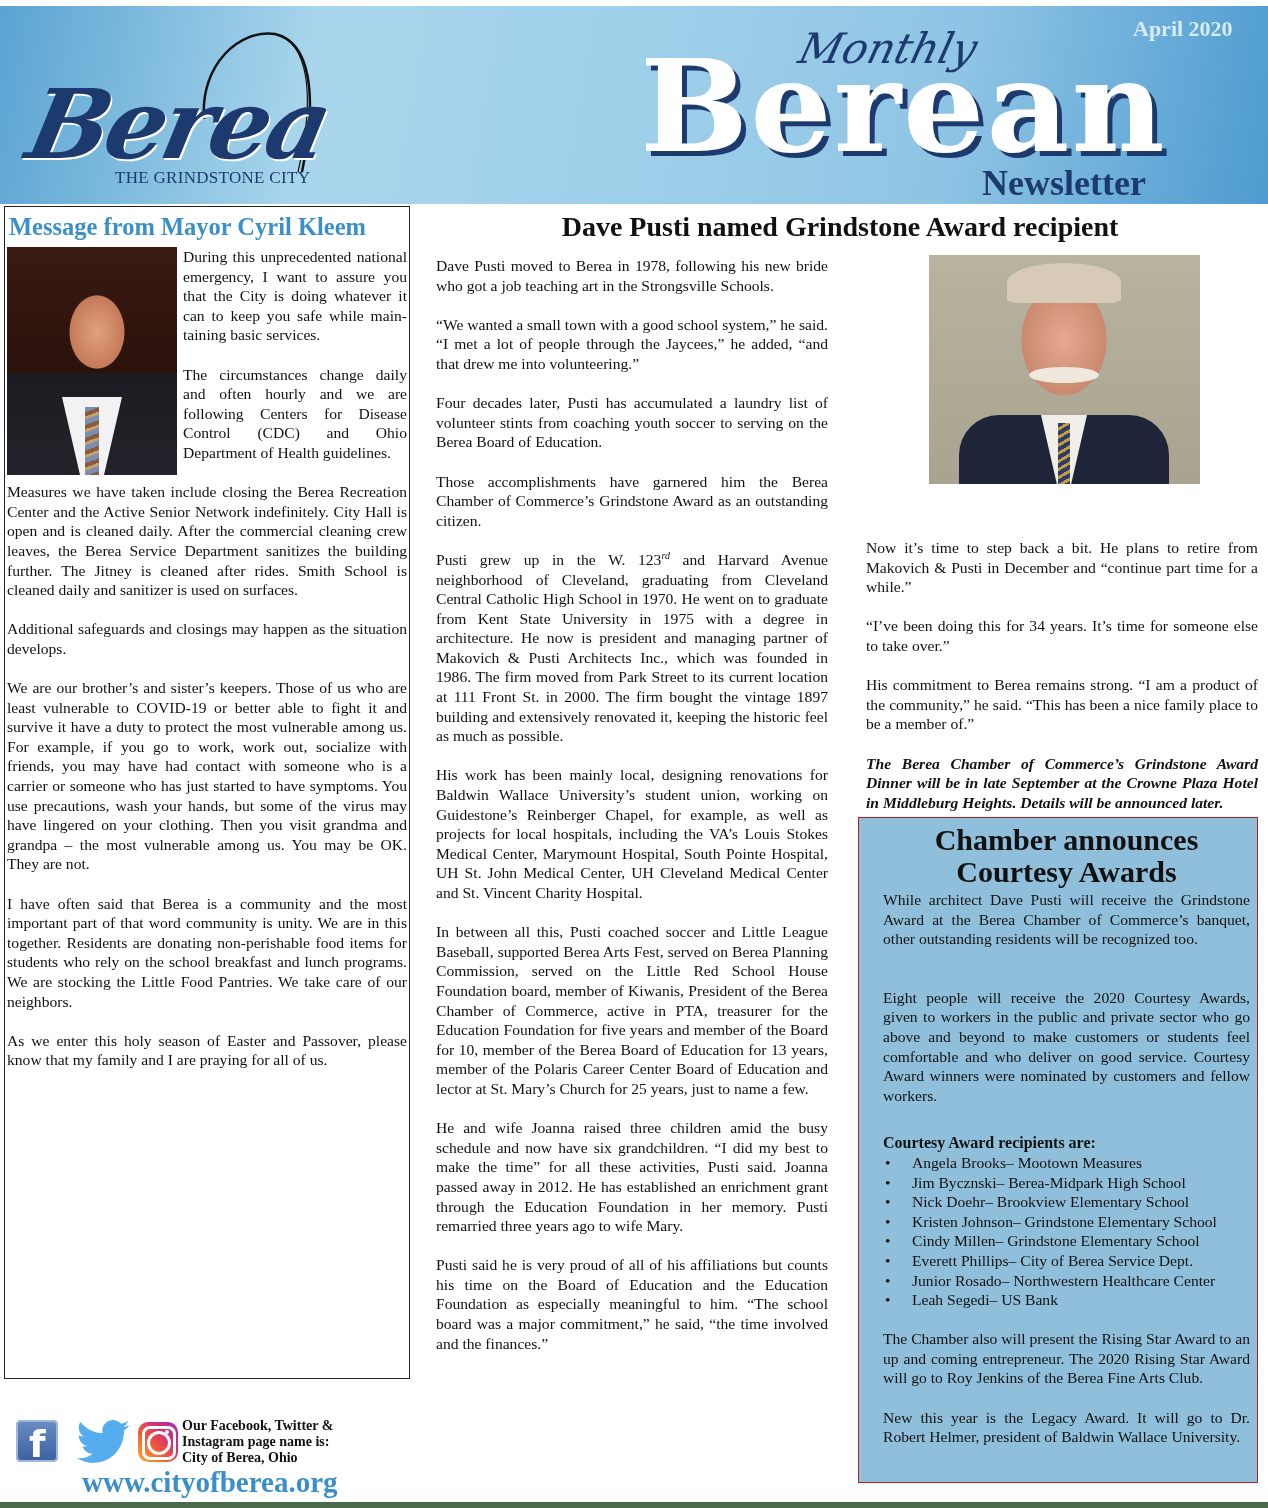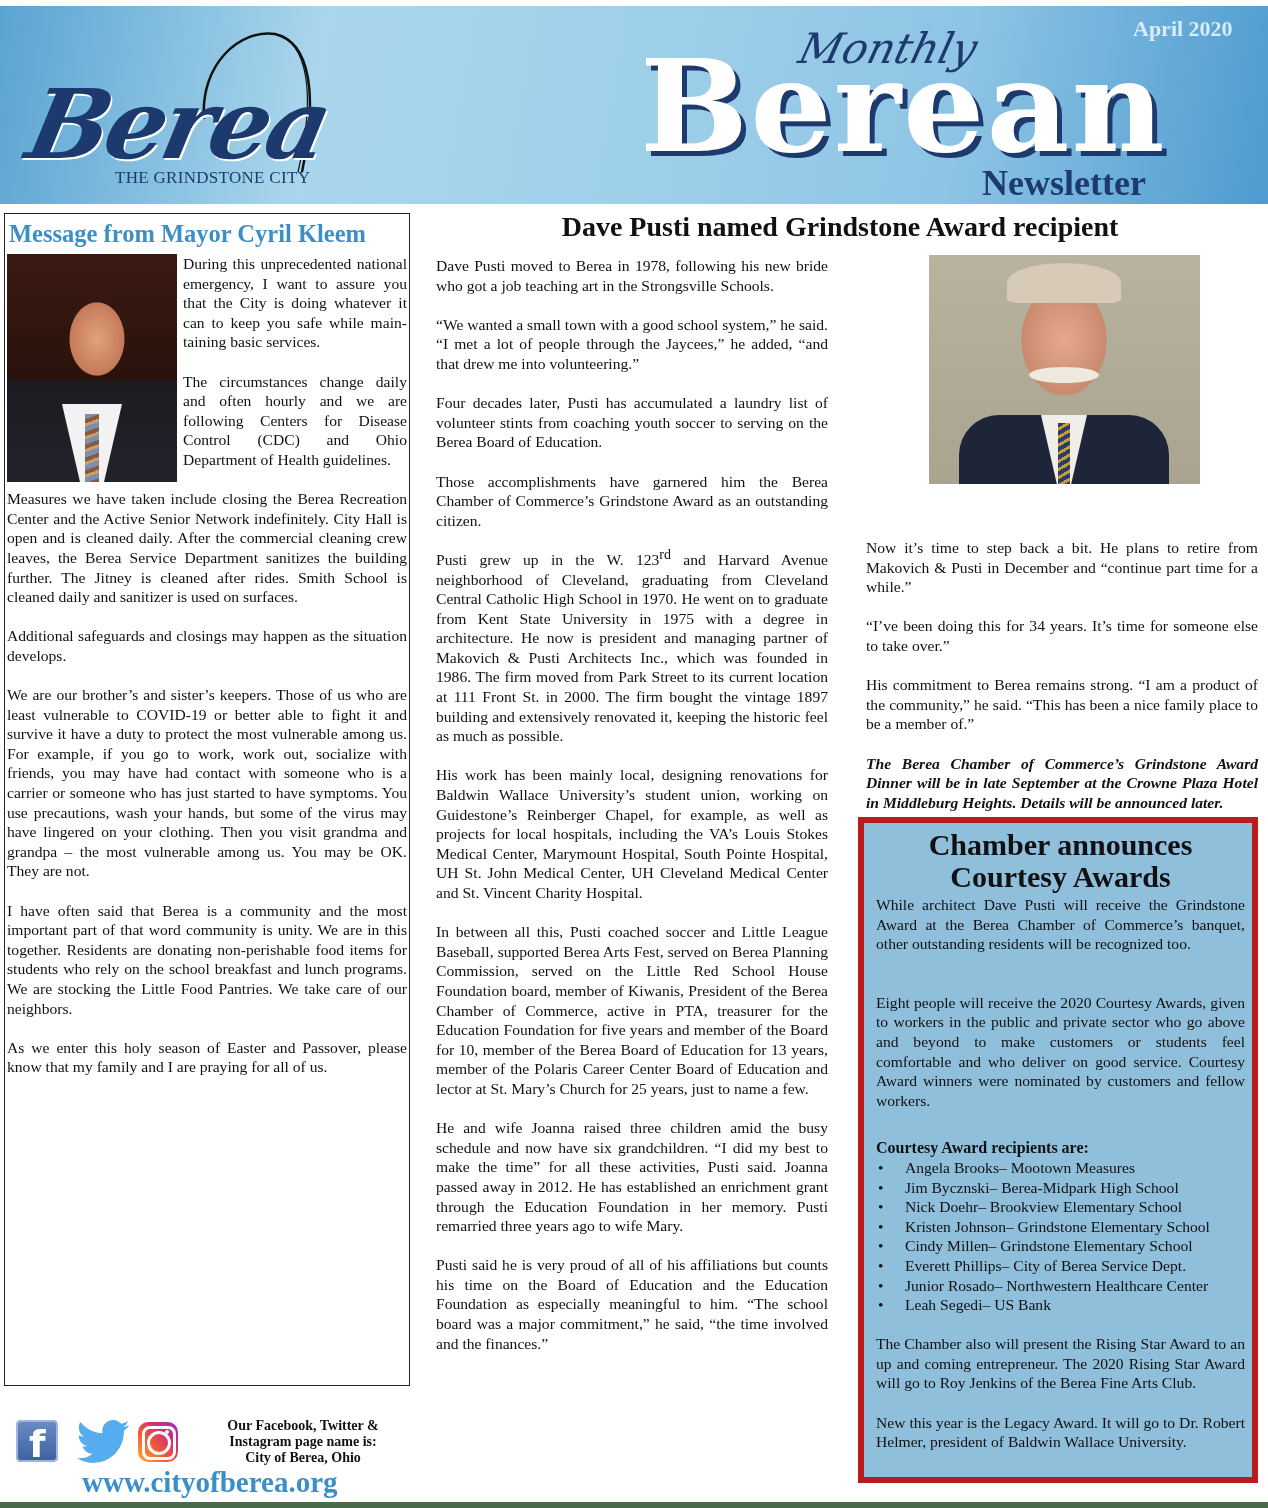--- a/index.html
+++ b/index.html
@@ -7,58 +7,58 @@
   .banner { position:absolute; left:0; top:6px; width:1268px; height:198px;
     background: linear-gradient(100deg, #5aa4d2 0%, #a9d6ec 25%, #9fd0ea 50%, #8ec4e4 75%, #4d9bd0 100%); }
   .banner .logo-script { position:absolute; left:30px; top:62px; font-family:"DejaVu Serif", serif; font-style:italic; font-weight:bold; font-size:96px; color:#1d3a6e; letter-spacing:-4px; transform:skewX(-12deg); text-shadow: 2px 2px 0 #ffffff; }
   .banner .logo-arc { position:absolute; left:190px; top:18px; width:130px; height:150px; }
   .banner .logo-tag { position:absolute; left:115px; top:162px; font-family:"Liberation Serif", serif; font-size:17px; color:#1d3a6e; letter-spacing:0.3px; }
   .banner .monthly { position:absolute; left:800px; top:18px; font-family:"DejaVu Serif", serif; font-style:italic; font-size:42px; color:#1d3a6e; transform:skewX(-14deg); }
   .banner .title-big { position:absolute; left:640px; top:36px; font-family:"DejaVu Serif", serif; font-weight:bold; font-size:128px; line-height:128px; color:#ffffff; letter-spacing:2px; text-shadow: 5px 5px 0 #1d3a6e; }
   .banner .newsletter { position:absolute; left:982px; top:156px; font-family:"Liberation Serif", serif; font-weight:bold; font-size:36px; color:#1d3a6e; }
   .banner .issue-date { position:absolute; left:1133px; top:10px; font-family:"Liberation Serif", serif; font-weight:bold; font-size:22px; color:#d8ecf7; }
 
-  .mayor-box { position:absolute; left:4px; top:213px; width:406px; height:1173px; border:1.5px solid #222; box-sizing:border-box; }
+  .mayor-box { position:absolute; left:4px; top:206px; width:406px; height:1173px; border:1.5px solid #222; box-sizing:border-box; }
   .mayor-title { position:absolute; left:4px; top:6px; font-size:24.5px; font-weight:bold; color:#3b8fc8; white-space:nowrap; }
   .mayor-photo { position:absolute; left:2px; top:40px; width:170px; height:228px; background:
       radial-gradient(ellipse 45px 60px at 90px 85px, #e0a27e 0%, #c57a58 60%, transparent 62%),
       linear-gradient(180deg, #3a1a12 0%, #2a120c 55%, #1c1c22 56%, #22232a 100%); }
   .mayor-photo .shirt { position:absolute; left:55px; top:150px; width:60px; height:78px; background:#f2f2f2; clip-path: polygon(0 0,100% 0,70% 100%,30% 100%); }
   .mayor-photo .tie { position:absolute; left:78px; top:160px; width:14px; height:68px; background: repeating-linear-gradient(160deg,#7b8db0 0 5px,#8a5a3a 5px 9px,#c4a070 9px 12px); }
   .body-text { font-size:15.6px; line-height:19.6px; text-align:justify; hyphens:manual; }
   .body-text p { margin:0 0 19.6px 0; }
   .mayor-text-wrap { position:absolute; left:2px; top:40px; width:400px; }
   .mayor-text-wrap .float-spacer { float:left; width:176px; height:232px; }
 
   .social { position:absolute; left:14px; top:1418px; width:400px; height:90px; }
   .fb-icon { position:absolute; left:2px; top:2px; width:42px; height:42px; border-radius:5px; background:linear-gradient(180deg,#6c8ec4 0%,#3c5fa0 100%); box-shadow: inset 0 0 0 2px #9fb6de; }
   .fb-icon span { position:absolute; left:13px; top:2px; font-family:"DejaVu Sans", sans-serif; font-weight:bold; font-size:38px; color:#fff; }
   .tw-icon { position:absolute; left:62px; top:2px; width:54px; height:44px; }
   .ig-icon { position:absolute; left:124px; top:4px; width:40px; height:40px; border-radius:10px; background: linear-gradient(45deg,#f7b239 0%,#f05a36 40%,#d22d7c 70%,#8a3ac4 100%); }
   .ig-icon .ring { position:absolute; left:9px; top:9px; width:18px; height:18px; border:3px solid #fff; border-radius:50%; }
   .ig-icon .frame { position:absolute; left:4px; top:4px; width:28px; height:28px; border:3px solid #fff; border-radius:8px; }
   .ig-icon .dot { position:absolute; left:27px; top:8px; width:4px; height:4px; border-radius:50%; background:#fff; }
-  .social-note { position:absolute; left:178px; top:0; width:222px; text-align:center; font-weight:bold; font-size:14px; line-height:16px; }
+  .social-note { position:absolute; left:168px; top:0; width:222px; font-weight:bold; font-size:14px; line-height:16px; }
   .website { position:absolute; left:68px; top:48px; font-weight:bold; font-size:29px; color:#3b8fc8; }
 
   .headline { position:absolute; left:420px; top:211px; width:840px; text-align:center; font-size:28px; font-weight:bold; white-space:nowrap; }
   .col-mid { position:absolute; left:436px; top:256px; width:392px; }
   .col-right { position:absolute; left:866px; top:538px; width:392px;font-family:Liberation Serif, serif; }
   .pusti-photo { position:absolute; left:929px; top:255px; width:271px; height:229px; background:
       radial-gradient(ellipse 60px 78px at 135px 85px, #e6a88e 0%, #c98a70 70%, transparent 72%),
       linear-gradient(180deg,#b8b39f 0%,#a9a490 100%); overflow:hidden; }
   .pusti-photo .hair { position:absolute; left:78px; top:8px; width:114px; height:40px; border-radius:50% 50% 10% 10%; background:#d7cbb8; }
   .pusti-photo .stache { position:absolute; left:100px; top:112px; width:70px; height:16px; border-radius:50%; background:#efe8dc; }
   .pusti-photo .suit { position:absolute; left:30px; top:160px; width:210px; height:80px; background:#1f2538; border-radius:40px 40px 0 0; }
   .pusti-photo .shirt2 { position:absolute; left:112px; top:160px; width:46px; height:70px; background:#f0eee8; clip-path: polygon(0 0,100% 0,65% 100%,35% 100%); }
   .pusti-photo .tie2 { position:absolute; left:129px; top:168px; width:12px; height:62px; background: repeating-linear-gradient(150deg,#2b3c6a 0 4px,#c79a3a 4px 7px); }
   .italic-bold { font-style:italic; font-weight:bold; }
-  sup { font-size:14px; line-height:0; }
+  sup { font-size:10px; line-height:0;font-style:italic; }
 
-  .chamber-box { position:absolute; left:858px; top:817px; width:400px; height:666px; background:#8fbfdb; border:6px solid #b91c1c; box-sizing:border-box; padding:6px 7px 0 12px; }
+  .chamber-box { position:absolute; left:858px; top:817px; width:400px; height:666px; background:#8fbfdb; border:1px solid #b91c1c; box-sizing:border-box; padding:6px 7px 0 24px; }
   .chamber-title { text-align:center; font-weight:bold; font-size:30px; line-height:32px; margin:0 0 2px 0; }
   .chamber-box .body-text p { margin-bottom:19.6px; }
   .recip-head { font-weight:bold; font-size:16px; line-height:19.6px; margin-top:10px; }
   .recip-list { list-style:none; margin:0 0 19.6px 0; padding:0; font-size:15.6px; line-height:19.6px; }
   .recip-list li { position:relative; padding-left:29px; }
   .recip-list li::before { content:"•"; position:absolute; left:2px; top:0; }
   .footer-bar { position:absolute; left:0; top:1502px; width:1268px; height:6px; background:#4a6b4a; }
 </style>
 </head>
 <body>

